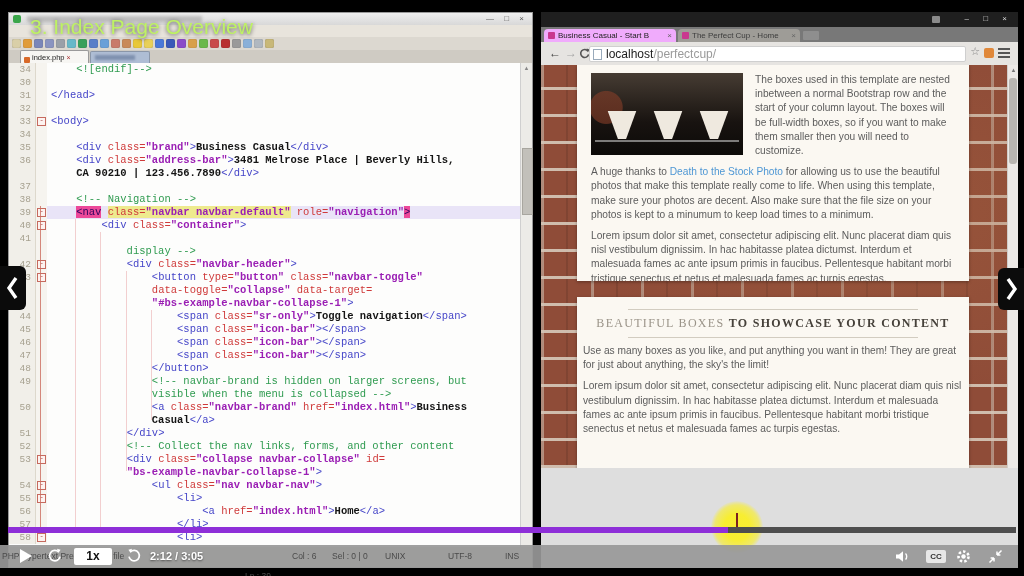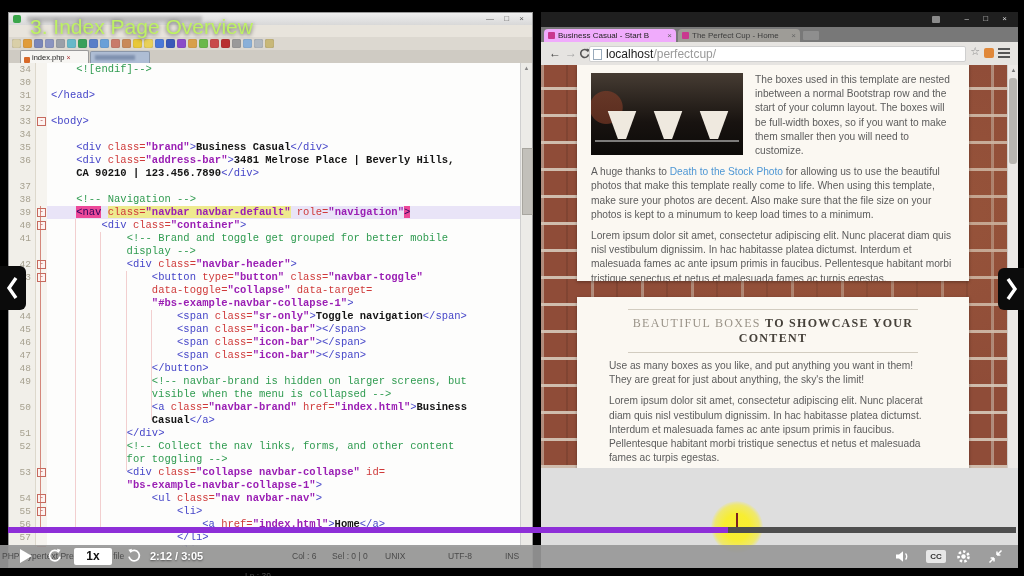--- a/index.html
+++ b/index.html
@@ -83,21 +83,21 @@
      background-color:#8f4c38;
      background-image:
        radial-gradient(420px 260px at 72% 38%, rgba(165,98,62,.40), transparent 70%),
        repeating-linear-gradient(0deg, rgba(213,198,183,.92) 0 3px, rgba(0,0,0,0) 3px 27px),
        repeating-linear-gradient(90deg, rgba(213,198,183,.55) 0 3px, rgba(0,0,0,0) 3px 50px),
        repeating-linear-gradient(90deg, rgba(0,0,0,.10) 0 2px, rgba(0,0,0,0) 2px 25px);}
   .cr-scroll{right:0;top:0;width:10px;height:503px;background:#ece9e6;border-left:1px solid #d0cdc9;}
   .cr-thumb{left:1px;top:13px;width:8px;height:86px;background:#b9b6b1;border-radius:3px;}
   .box{position:absolute;left:36px;width:392px;background:#fbf8f2;box-shadow:0 1px 3px rgba(0,0,0,.35);box-sizing:border-box;}
   #box1{top:0;height:216px;padding:8px 14px;overflow:hidden;}
-  #box2{top:232px;height:187px;padding:6px 32px;text-align:center;overflow:hidden;}
+  #box2{top:232px;height:187px;padding:6px 6px;text-align:center;overflow:hidden;}
   .box p{font-size:10.2px;line-height:14.2px;color:#5c5c5c;margin:0 0 7px 0;text-align:left;}
   .box a{color:#4e97d4;text-decoration:none;}
   .photo{float:left;width:152px;height:82px;margin:0 12px 5px 0;position:relative;overflow:hidden;
      background:linear-gradient(180deg,#3a322c,#171310 55%,#0d0b09);
      background-image:radial-gradient(circle at 10% 42%, rgba(135,62,40,.6) 0 16px, transparent 17px),
        linear-gradient(180deg,#463c33,#181310 60%,#0c0a08);}
   .cone{position:absolute;bottom:16px;width:34px;height:28px;background:#efe9df;
         clip-path:polygon(8% 0,92% 0,62% 100%,38% 100%);}
   .shelf{position:absolute;bottom:13px;left:4px;right:4px;height:2px;background:rgba(215,215,215,.55);}
   .hrline{width:290px;height:1px;background:#d2ccc0;margin:6px auto;}
@@ -197,38 +197,37 @@
         <div class="crow"><span class="ln">32</span><span class="fd"></span><span class="cd"></span></div>
         <div class="crow"><span class="ln">33</span><span class="fd"><span class="fm">-</span></span><span class="cd"><span class="sg-t">&lt;body&gt;</span></span></div>
         <div class="crow"><span class="ln">34</span><span class="fd"></span><span class="cd"></span></div>
         <div class="crow"><span class="ln">35</span><span class="fd"></span><span class="cd"><span class="sg-p">    </span><span class="sg-t">&lt;div </span><span class="sg-a">class=</span><span class="sg-v">"brand"</span><span class="sg-t">&gt;</span><span class="sg-b">Business Casual</span><span class="sg-t">&lt;/div&gt;</span></span></div>
         <div class="crow"><span class="ln">36</span><span class="fd"></span><span class="cd"><span class="sg-p">    </span><span class="sg-t">&lt;div </span><span class="sg-a">class=</span><span class="sg-v">"address-bar"</span><span class="sg-t">&gt;</span><span class="sg-b">3481 Melrose Place | Beverly Hills,</span></span></div>
         <div class="crow"><span class="ln"></span><span class="fd"></span><span class="cd"><span class="sg-b">    CA 90210 | 123.456.7890</span><span class="sg-t">&lt;/div&gt;</span></span></div>
         <div class="crow"><span class="ln">37</span><span class="fd"></span><span class="cd"></span></div>
         <div class="crow"><span class="ln">38</span><span class="fd"></span><span class="cd"><span class="sg-p">    </span><span class="sg-g">&lt;!-- Navigation --&gt;</span></span></div>
         <div class="crow hl"><span class="ln">39</span><span class="fd"><span class="fm">-</span></span><span class="cd"><span class="sg-p">    </span><span class="sg-sel">&lt;nav</span><span class="sg-p"> </span><span class="sg-ya">class=</span><span class="sg-yv">"navbar navbar-default"</span><span class="sg-p"> </span><span class="sg-a">role=</span><span class="sg-v">"navigation"</span><span class="sg-sel">&gt;</span></span></div>
         <div class="crow"><span class="ln">40</span><span class="fd"><span class="fm">-</span></span><span class="cd"><span class="sg-p">        </span><span class="sg-t">&lt;div </span><span class="sg-a">class=</span><span class="sg-v">"container"</span><span class="sg-t">&gt;</span></span></div>
-        <div class="crow"><span class="ln">41</span><span class="fd"></span><span class="cd"><span class="sg-p">            </span><span class="sg-g">&lt;!-- Brand and toggle get grouped for better mobile</span></span></div>
+        <div class="crow"><span class="ln">41</span><span class="fd"></span><span class="cd"><span class="sg-p">            </span></span></div>
         <div class="crow"><span class="ln"></span><span class="fd"></span><span class="cd"><span class="sg-g">            display --&gt;</span></span></div>
         <div class="crow"><span class="ln">42</span><span class="fd"><span class="fm">-</span></span><span class="cd"><span class="sg-p">            </span><span class="sg-t">&lt;div </span><span class="sg-a">class=</span><span class="sg-v">"navbar-header"</span><span class="sg-t">&gt;</span></span></div>
         <div class="crow"><span class="ln">43</span><span class="fd"><span class="fm">-</span></span><span class="cd"><span class="sg-p">                </span><span class="sg-t">&lt;button </span><span class="sg-a">type=</span><span class="sg-v">"button"</span><span class="sg-p"> </span><span class="sg-a">class=</span><span class="sg-v">"navbar-toggle"</span></span></div>
         <div class="crow"><span class="ln"></span><span class="fd"></span><span class="cd"><span class="sg-p">                </span><span class="sg-a">data-toggle=</span><span class="sg-v">"collapse"</span><span class="sg-p"> </span><span class="sg-a">data-target=</span></span></div>
         <div class="crow"><span class="ln"></span><span class="fd"></span><span class="cd"><span class="sg-p">                </span><span class="sg-v">"#bs-example-navbar-collapse-1"</span><span class="sg-t">&gt;</span></span></div>
         <div class="crow"><span class="ln">44</span><span class="fd"></span><span class="cd"><span class="sg-p">                    </span><span class="sg-t">&lt;span </span><span class="sg-a">class=</span><span class="sg-v">"sr-only"</span><span class="sg-t">&gt;</span><span class="sg-b">Toggle navigation</span><span class="sg-t">&lt;/span&gt;</span></span></div>
         <div class="crow"><span class="ln">45</span><span class="fd"></span><span class="cd"><span class="sg-p">                    </span><span class="sg-t">&lt;span </span><span class="sg-a">class=</span><span class="sg-v">"icon-bar"</span><span class="sg-t">&gt;&lt;/span&gt;</span></span></div>
         <div class="crow"><span class="ln">46</span><span class="fd"></span><span class="cd"><span class="sg-p">                    </span><span class="sg-t">&lt;span </span><span class="sg-a">class=</span><span class="sg-v">"icon-bar"</span><span class="sg-t">&gt;&lt;/span&gt;</span></span></div>
         <div class="crow"><span class="ln">47</span><span class="fd"></span><span class="cd"><span class="sg-p">                    </span><span class="sg-t">&lt;span </span><span class="sg-a">class=</span><span class="sg-v">"icon-bar"</span><span class="sg-t">&gt;&lt;/span&gt;</span></span></div>
         <div class="crow"><span class="ln">48</span><span class="fd"></span><span class="cd"><span class="sg-p">                </span><span class="sg-t">&lt;/button&gt;</span></span></div>
         <div class="crow"><span class="ln">49</span><span class="fd"></span><span class="cd"><span class="sg-p">                </span><span class="sg-g">&lt;!-- navbar-brand is hidden on larger screens, but</span></span></div>
         <div class="crow"><span class="ln"></span><span class="fd"></span><span class="cd"><span class="sg-g">                visible when the menu is collapsed --&gt;</span></span></div>
         <div class="crow"><span class="ln">50</span><span class="fd"></span><span class="cd"><span class="sg-p">                </span><span class="sg-t">&lt;a </span><span class="sg-a">class=</span><span class="sg-v">"navbar-brand"</span><span class="sg-p"> </span><span class="sg-a">href=</span><span class="sg-v">"index.html"</span><span class="sg-t">&gt;</span><span class="sg-b">Business</span></span></div>
         <div class="crow"><span class="ln"></span><span class="fd"></span><span class="cd"><span class="sg-b">                Casual</span><span class="sg-t">&lt;/a&gt;</span></span></div>
         <div class="crow"><span class="ln">51</span><span class="fd"></span><span class="cd"><span class="sg-p">            </span><span class="sg-t">&lt;/div&gt;</span></span></div>
         <div class="crow"><span class="ln">52</span><span class="fd"></span><span class="cd"><span class="sg-p">            </span><span class="sg-g">&lt;!-- Collect the nav links, forms, and other content</span></span></div>
-        <div class="crow"><span class="ln"></span><span class="fd"></span><span class="cd"><span class="sg-g">            for toggling --&gt;</span></span></div>
         <div class="crow"><span class="ln">53</span><span class="fd"><span class="fm">-</span></span><span class="cd"><span class="sg-p">            </span><span class="sg-t">&lt;div </span><span class="sg-a">class=</span><span class="sg-v">"collapse navbar-collapse"</span><span class="sg-p"> </span><span class="sg-a">id=</span></span></div>
         <div class="crow"><span class="ln"></span><span class="fd"></span><span class="cd"><span class="sg-p">            </span><span class="sg-v">"bs-example-navbar-collapse-1"</span><span class="sg-t">&gt;</span></span></div>
         <div class="crow"><span class="ln">54</span><span class="fd"><span class="fm">-</span></span><span class="cd"><span class="sg-p">                </span><span class="sg-t">&lt;ul </span><span class="sg-a">class=</span><span class="sg-v">"nav navbar-nav"</span><span class="sg-t">&gt;</span></span></div>
         <div class="crow"><span class="ln">55</span><span class="fd"><span class="fm">-</span></span><span class="cd"><span class="sg-p">                    </span><span class="sg-t">&lt;li&gt;</span></span></div>
         <div class="crow"><span class="ln">56</span><span class="fd"></span><span class="cd"><span class="sg-p">                        </span><span class="sg-t">&lt;a </span><span class="sg-a">href=</span><span class="sg-v">"index.html"</span><span class="sg-t">&gt;</span><span class="sg-b">Home</span><span class="sg-t">&lt;/a&gt;</span></span></div>
         <div class="crow"><span class="ln">57</span><span class="fd"></span><span class="cd"><span class="sg-p">                    </span><span class="sg-t">&lt;/li&gt;</span></span></div>
         <div class="crow"><span class="ln">58</span><span class="fd"><span class="fm">-</span></span><span class="cd"><span class="sg-p">                    </span><span class="sg-t">&lt;li&gt;</span></span></div>
       </div>
     <div class="foldline abs" style="left:31px;top:143px;height:327px;"></div>
     <div class="iguide abs" style="left:66px;top:156px;height:314px;"></div>

